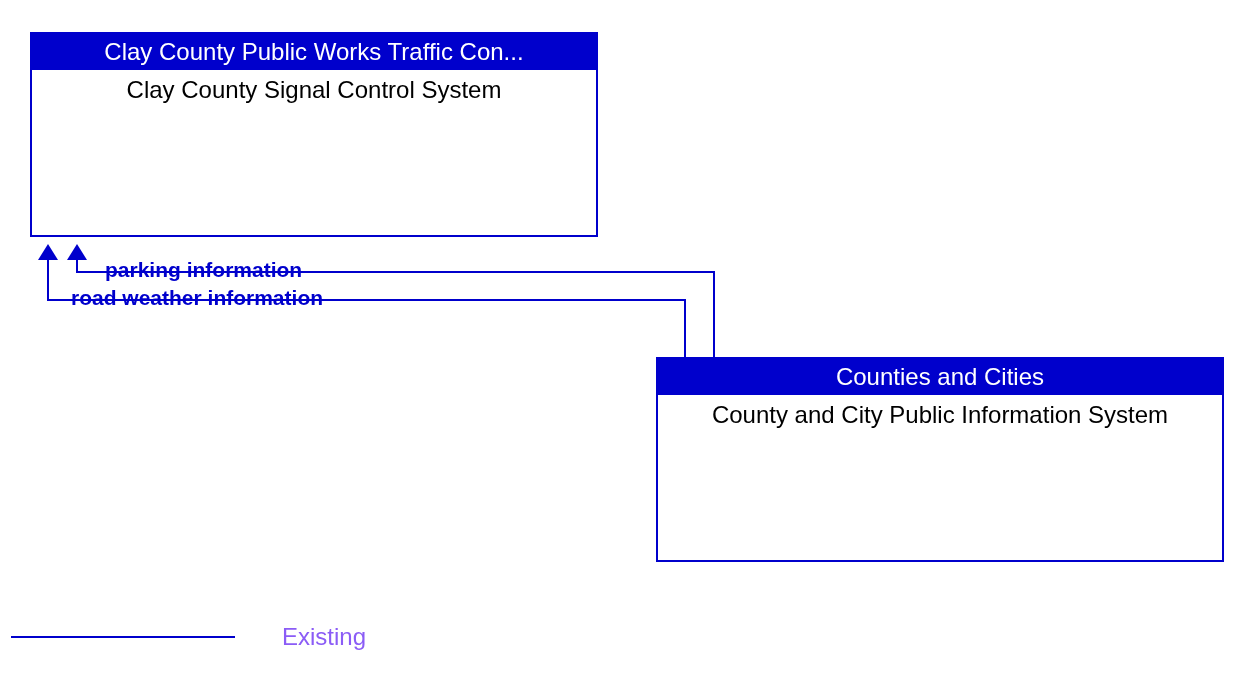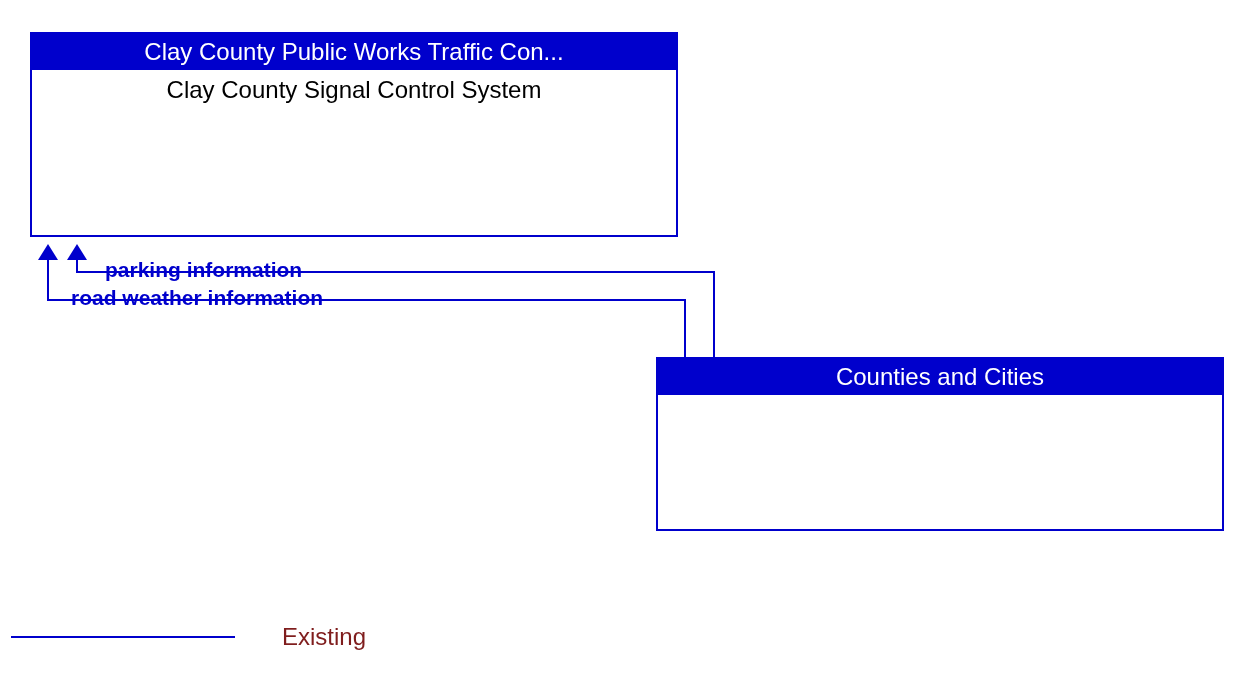--- a/index.html
+++ b/index.html
@@ -35,42 +35,43 @@
       padding: 6px 1px;
     }
     .flow-label {
       position: absolute;
       color: #0000cc;
       font-size: 21px;
       font-weight: bold;
     }
     .legend-label {
       position: absolute;
-      color: #7f1d1d;
+      color: #8b5cf6;
       font-size: 24px;
     }
     svg.connectors {
       position: absolute;
       top: 0;
       left: 0;
       width: 1252px;
       height: 688px;
       pointer-events: none;
     }
   </style>
 </head>
 <body>
 
-<div class="node-box" style="left:30px; top:32px; width:648px; height:205px;">
+<div class="node-box" style="left:30px; top:32px; width:568px; height:205px;">
   <div class="node-header">Clay County Public Works Traffic Con...</div>
   <div class="node-body">Clay County Signal Control System</div>
 </div>
 
-<div class="node-box" style="left:656px; top:357px; width:568px; height:174px;">
+<div class="node-box" style="left:656px; top:357px; width:568px; height:205px;">
   <div class="node-header">Counties and Cities</div>
+  <div class="node-body">County and City Public Information System</div>
 </div>
 
 <svg class="connectors">
   <defs>
     <marker id="arrowhead" markerWidth="10" markerHeight="10" refX="6" refY="5" orient="auto">
       <path d="M 0 0 L 8 5 L 0 10 Z" fill="#0000cc"></path>
     </marker>
   </defs>
 
   <path d="M 714 357 L 714 272 L 77 272 L 77 248" stroke="#0000cc" stroke-width="2" fill="none" marker-end="url(#arrowhead)"></path>

